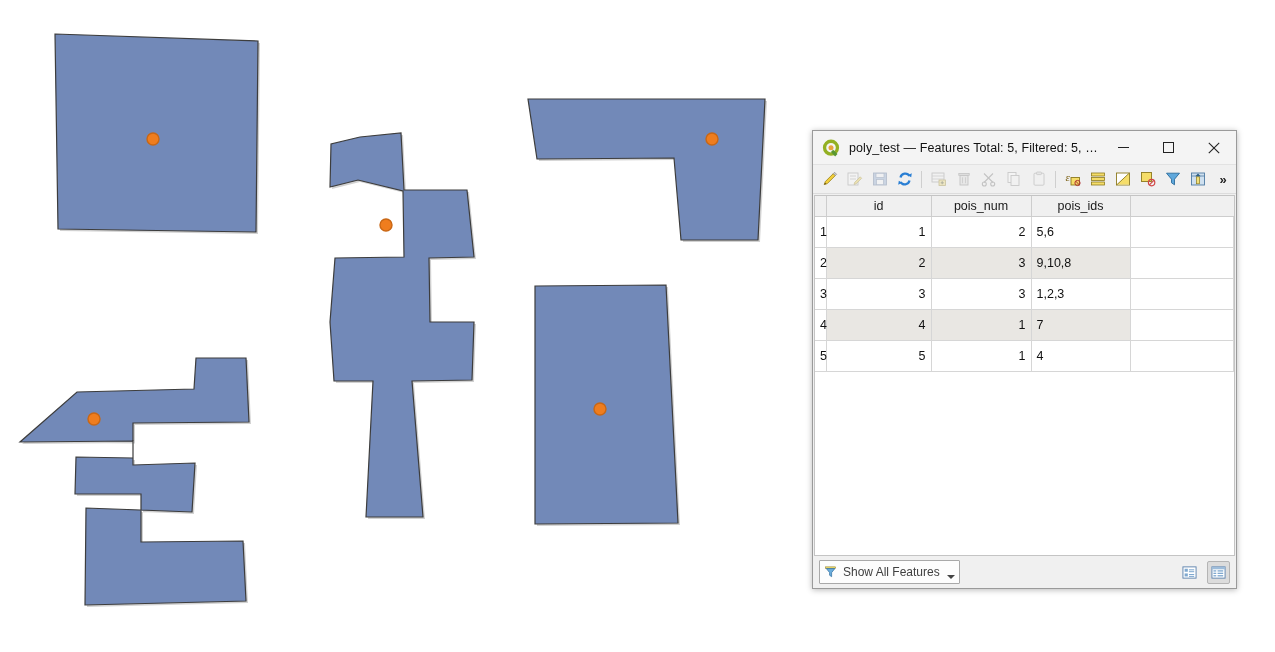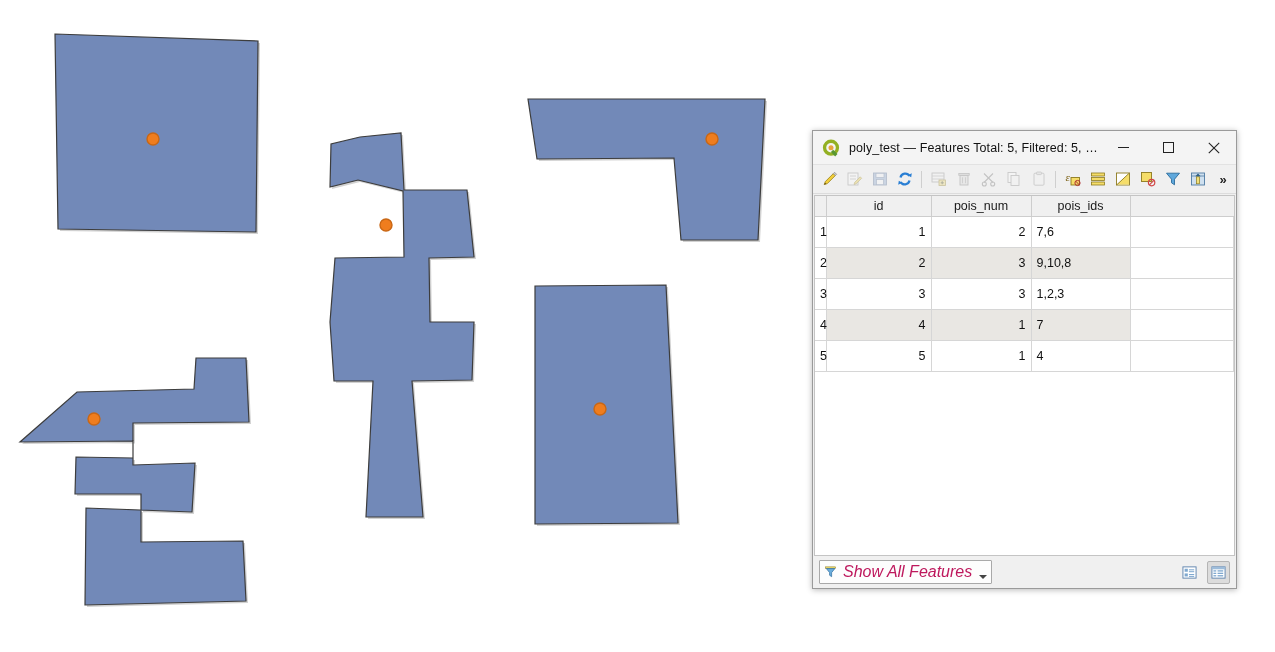--- a/index.html
+++ b/index.html
@@ -83,21 +83,21 @@
 
   
   .statusbar{
     height:32px;flex:0 0 32px;display:flex;align-items:center;
     background:#f0f0f0;padding:0 6px;gap:6px;
   }
   .filter-combo{
     display:flex;align-items:center;height:22px;background:#fdfdfd;
     border:1px solid #a9a9a9;padding:0 4px;gap:5px;border-radius:1px;
   }
-  .filter-label{font-size:16px;color:#be185d;font-style:italic;}
+  .filter-label{font-size:12px;color:#404040;}
   .combo-arrow{
     width:0;height:0;border-left:4px solid transparent;border-right:4px solid transparent;
     border-top:4px solid #444;margin-left:2px;align-self:flex-end;margin-bottom:4px;
   }
   .sb-spacer{flex:1 1 auto;}
   .view-btn{
     width:21px;height:21px;display:flex;align-items:center;justify-content:center;
     border:1px solid transparent;border-radius:2px;
   }
   .view-btn.active{background:#dcdcdc;border:1px solid #b4b4b4;}
@@ -317,21 +317,21 @@
             <th>pois_num</th>
             <th>pois_ids</th>
             <th class="filler"></th>
           </tr>
         </thead>
         <tbody>
           <tr>
             <td class="rowhdr">1</td>
             <td class="num">1</td>
             <td class="num">2</td>
-            <td class="txt">7,6</td>
+            <td class="txt">5,6</td>
             <td class="filler"></td>
           </tr>
           <tr class="alt">
             <td class="rowhdr">2</td>
             <td class="num">2</td>
             <td class="num">3</td>
             <td class="txt">9,10,8</td>
             <td class="filler"></td>
           </tr>
           <tr>

